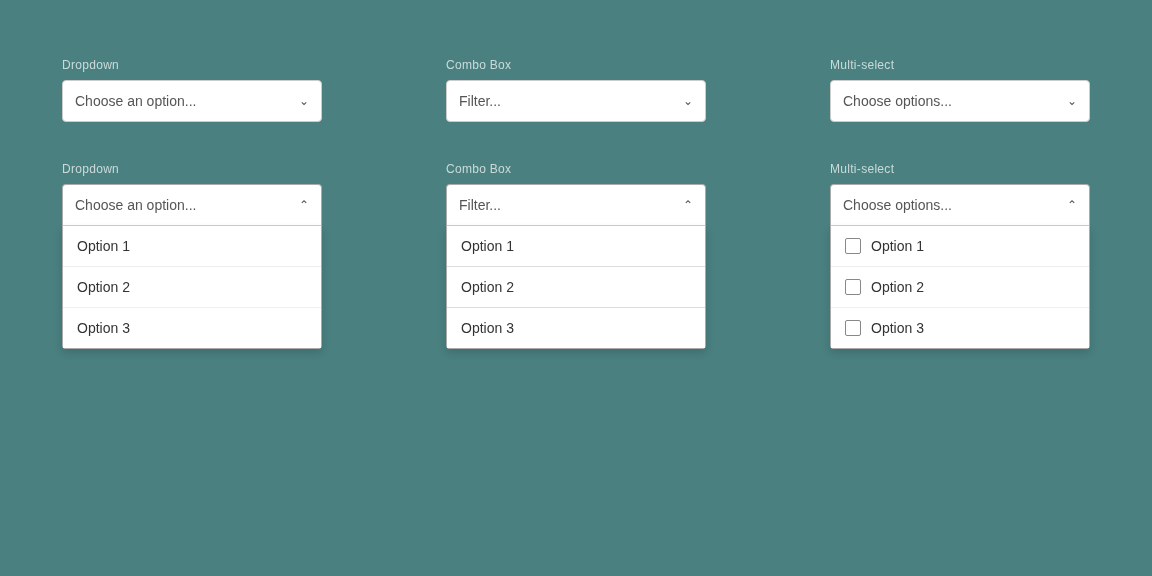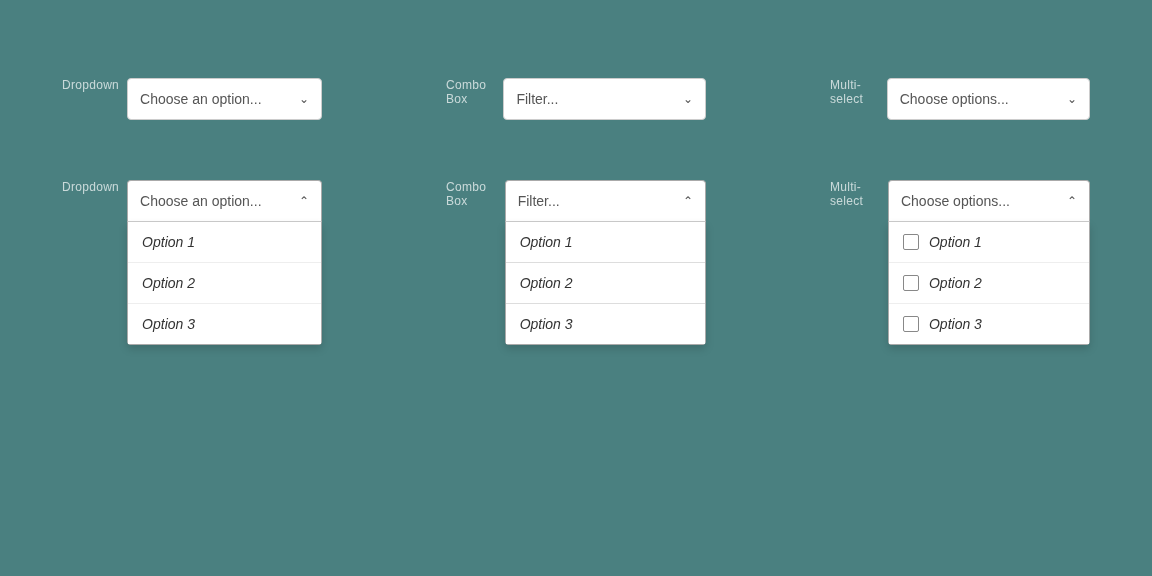--- a/index.html
+++ b/index.html
@@ -21,23 +21,22 @@
       display: flex;
       flex-direction: column;
       align-items: center;
       gap: 40px;
       padding-top: 30px;
     }
 
     .dropdown-group {
       width: 260px;
       display: flex;
-      flex-direction: row;
+      flex-direction: column;
       gap: 8px;
-      margin-top: 20px;
     }
 
     .group-label {
       font-size: 12px;
       color: rgba(255,255,255,0.7);
       font-weight: 500;
       letter-spacing: 0.3px;
     }
 
     .dropdown-closed {
@@ -87,21 +86,20 @@
       color: #555555;
     }
 
     .dropdown-menu {
       width: 100%;
       background: #ffffff;
       border: 1px solid #aaaaaa;
       border-top: none;
       border-radius: 0 0 4px 4px;
       box-shadow: 0 4px 8px rgba(0,0,0,0.15);
-      font-style: italic;
     }
 
     .menu-item {
       padding: 12px 14px;
       font-size: 14px;
       color: #333333;
       border-bottom: 1px solid #eeeeee;
       cursor: pointer;
       display: flex;
       align-items: center;

